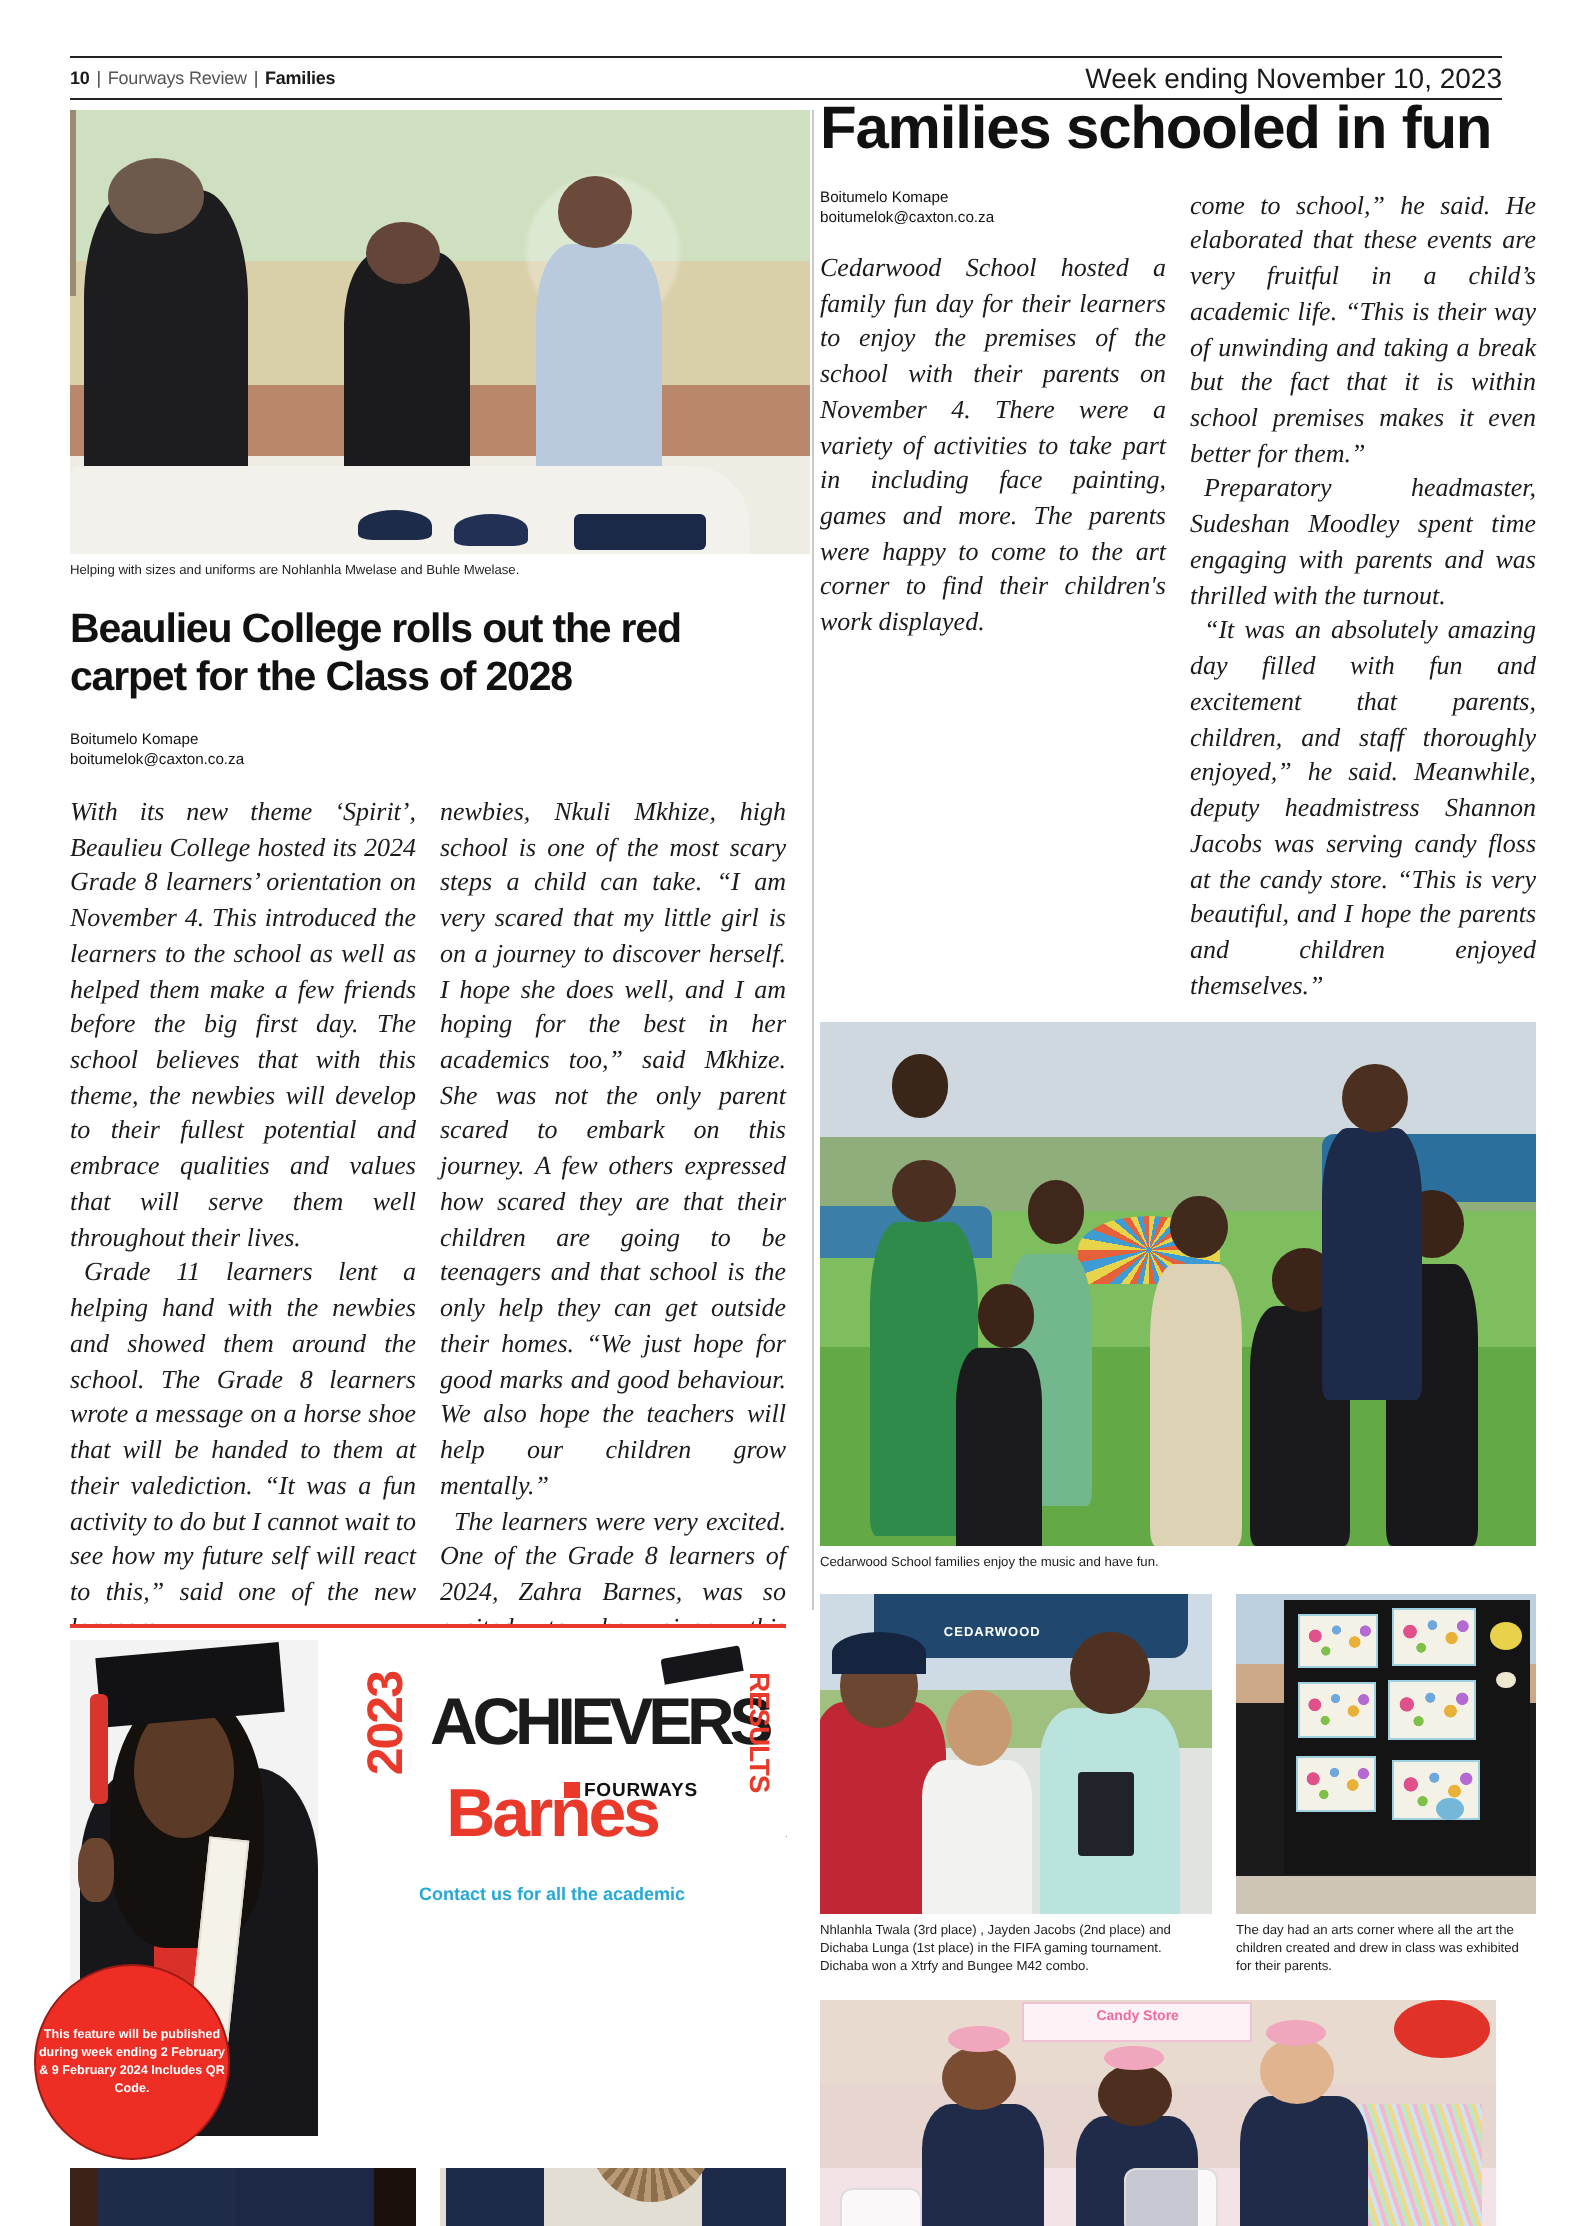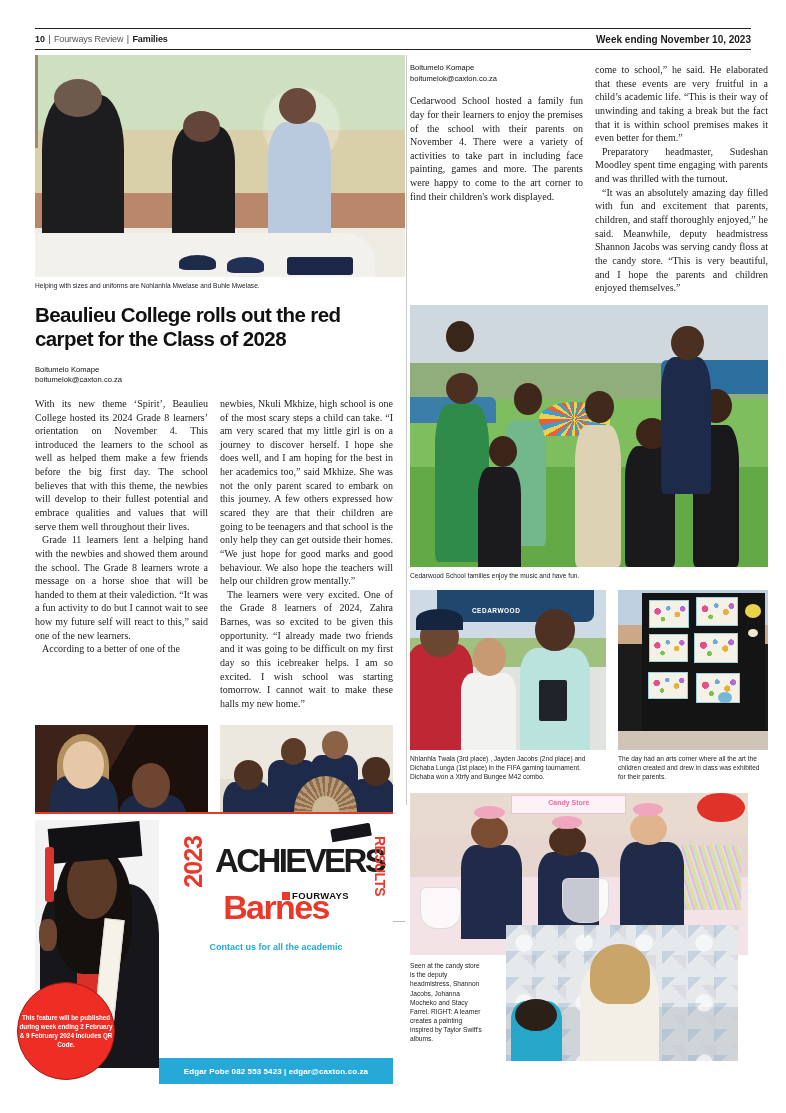--- a/index.html
+++ b/index.html
@@ -16,21 +16,21 @@
   .masthead {
     position: absolute; left: 35px; top: 28px; width: 716px; height: 22px;
     border-top: 1.2px solid #222; border-bottom: 1.2px solid #222;
     display: flex; align-items: center; justify-content: space-between;
   }
   .mh-left { font-size: 9px; font-weight: 700; color: #1a1a1a; letter-spacing: -0.1px; white-space: nowrap; }
   .mh-left .folio { font-weight: 700; }
   .mh-left .sep { font-weight: 400; color: #444; padding: 0 1px; }
   .mh-left .pub { font-weight: 400; color: #555; }
   .mh-left .sect { font-weight: 700; color: #1a1a1a; }
-  .mh-right { font-size: 10px; font-weight: 700; color: #1a1a1a; white-space: nowrap; }
+  .mh-right { font-size: 14px; font-weight: 400; color: #1a1a1a; white-space: nowrap; }
 
   
   .col-left  { position: absolute; left: 35px;  top: 55px; width: 370px; }
   .col-right { position: absolute; left: 410px; top: 50px; width: 360px; }
   .vrule { position: absolute; left: 406px; top: 55px; width: 1px; height: 750px; background: #c9c9c9; }
 
   
   .photo { position: relative; overflow: hidden; background: #d8d8d8; }
   .photo::after { content: ""; position: absolute; inset: 0; }
 
@@ -138,21 +138,21 @@
   }
   .headline {
     font-family: "Liberation Sans", sans-serif;
     font-weight: 700; color: #111; letter-spacing: -0.6px;
   }
   .h-main { font-size: 30px; line-height: 1.02; }
   .h-sec  { font-size: 20.5px; line-height: 1.16; }
   .byline { font-size: 7.6px; color: #111; font-weight: 400; line-height: 1.4; }
   .body-col {
     font-family: "Liberation Serif", serif;
-    font-size: 10px; line-height: 1.365; color: #1b1b1b; text-align: justify;
+    font-size: 13px; line-height: 1.365; color: #1b1b1b; text-align: justify; font-style: italic;
   }
   .body-col p { text-indent: 7px; margin: 0; }
   .body-col p.first { text-indent: 0; }
   .hr-thin { height: 1px; background: #bdbdbd; width: 100%; }
 
   
   .ad {
     position: absolute; left: 35px; top: 812px; width: 358px; height: 272px;
     background: #ffffff; border-top: 2.2px solid #e8392b;
     overflow: hidden;
@@ -283,20 +283,21 @@
         </div>
         <div class="caption" style="margin-top:4px;">Seen holding hopes and dreams on horse shoes are Lethabo Tladi, Abhay Enduri, Brennen de Lange and Avile Mbotshelwa.</div>
       </div>
     </div>
 
     <div class="hr-thin" style="margin-top:14px;"></div>
   </div>
 
   <div class="col-right">
 
+    <div class="headline h-main" style="width:358px;">Families schooled in fun</div>
 
     <div style="display:flex;gap:12px;margin-top:13px;">
       <div style="width:173px;">
         <div class="byline">Boitumelo Komape</div>
         <div class="byline email">boitumelok@caxton.co.za</div>
         <div class="body-col" style="margin-top:10px;">
           <p class="first">Cedarwood School hosted a family fun day for their learners to enjoy the premises of the school with their parents on November 4. There were a variety of activities to take part in including face painting, games and more. The parents were happy to come to the art corner to find their children's work displayed.</p>
         </div>
       </div>
       <div class="body-col" style="width:173px;">
@@ -422,22 +423,19 @@
       <div class="rev-row">
         <div class="rev-fw">
           <span class="sq"></span><span>FOURWAYS</span>
         </div>
         <div class="rev-word">Barnes</div>
       </div>
 
       <div class="ad-contact">Contact us for all the academic</div>
     </div>
 
-    <div class="ad-bar">
-      <span>Edgar Pobe 082 553 5423 | edgar@caxton.co.za</span>
-    </div>
   </div>
 
   <div class="ad-badge">
     <p>This feature will be published during week ending 2 February &amp; 9 February 2024 Includes QR Code.</p>
   </div>
 
 </div>
 
 </body></html>

